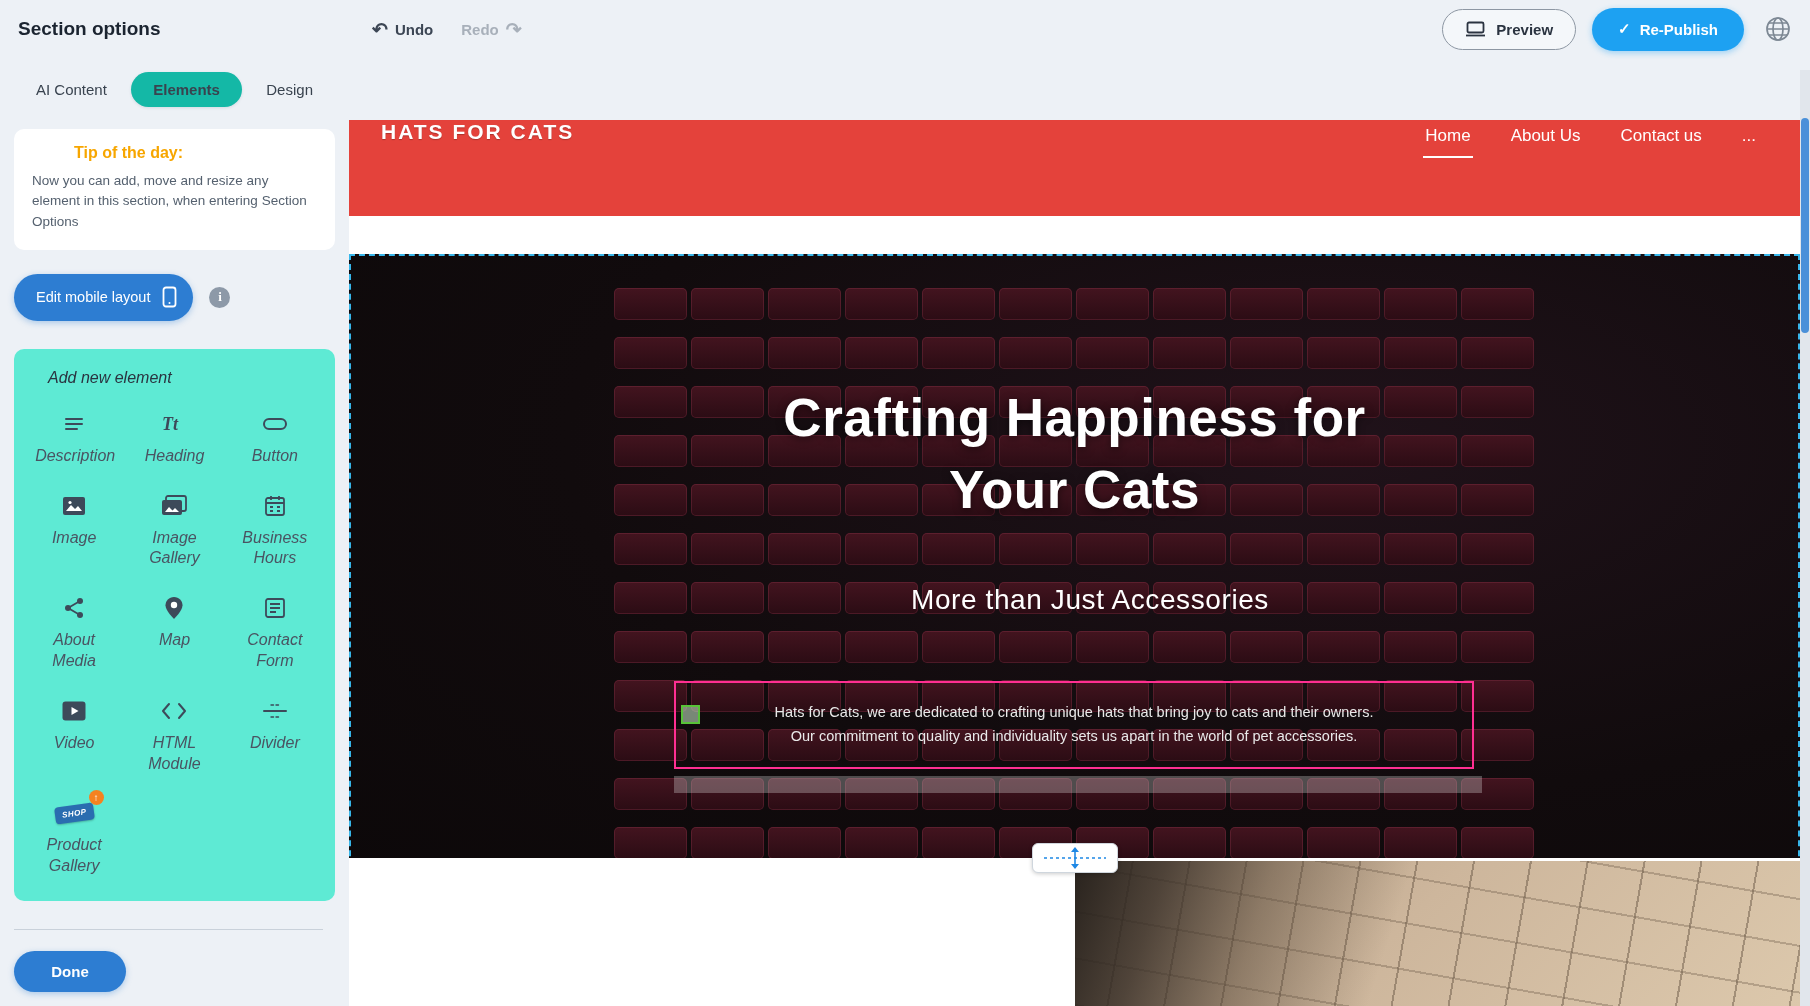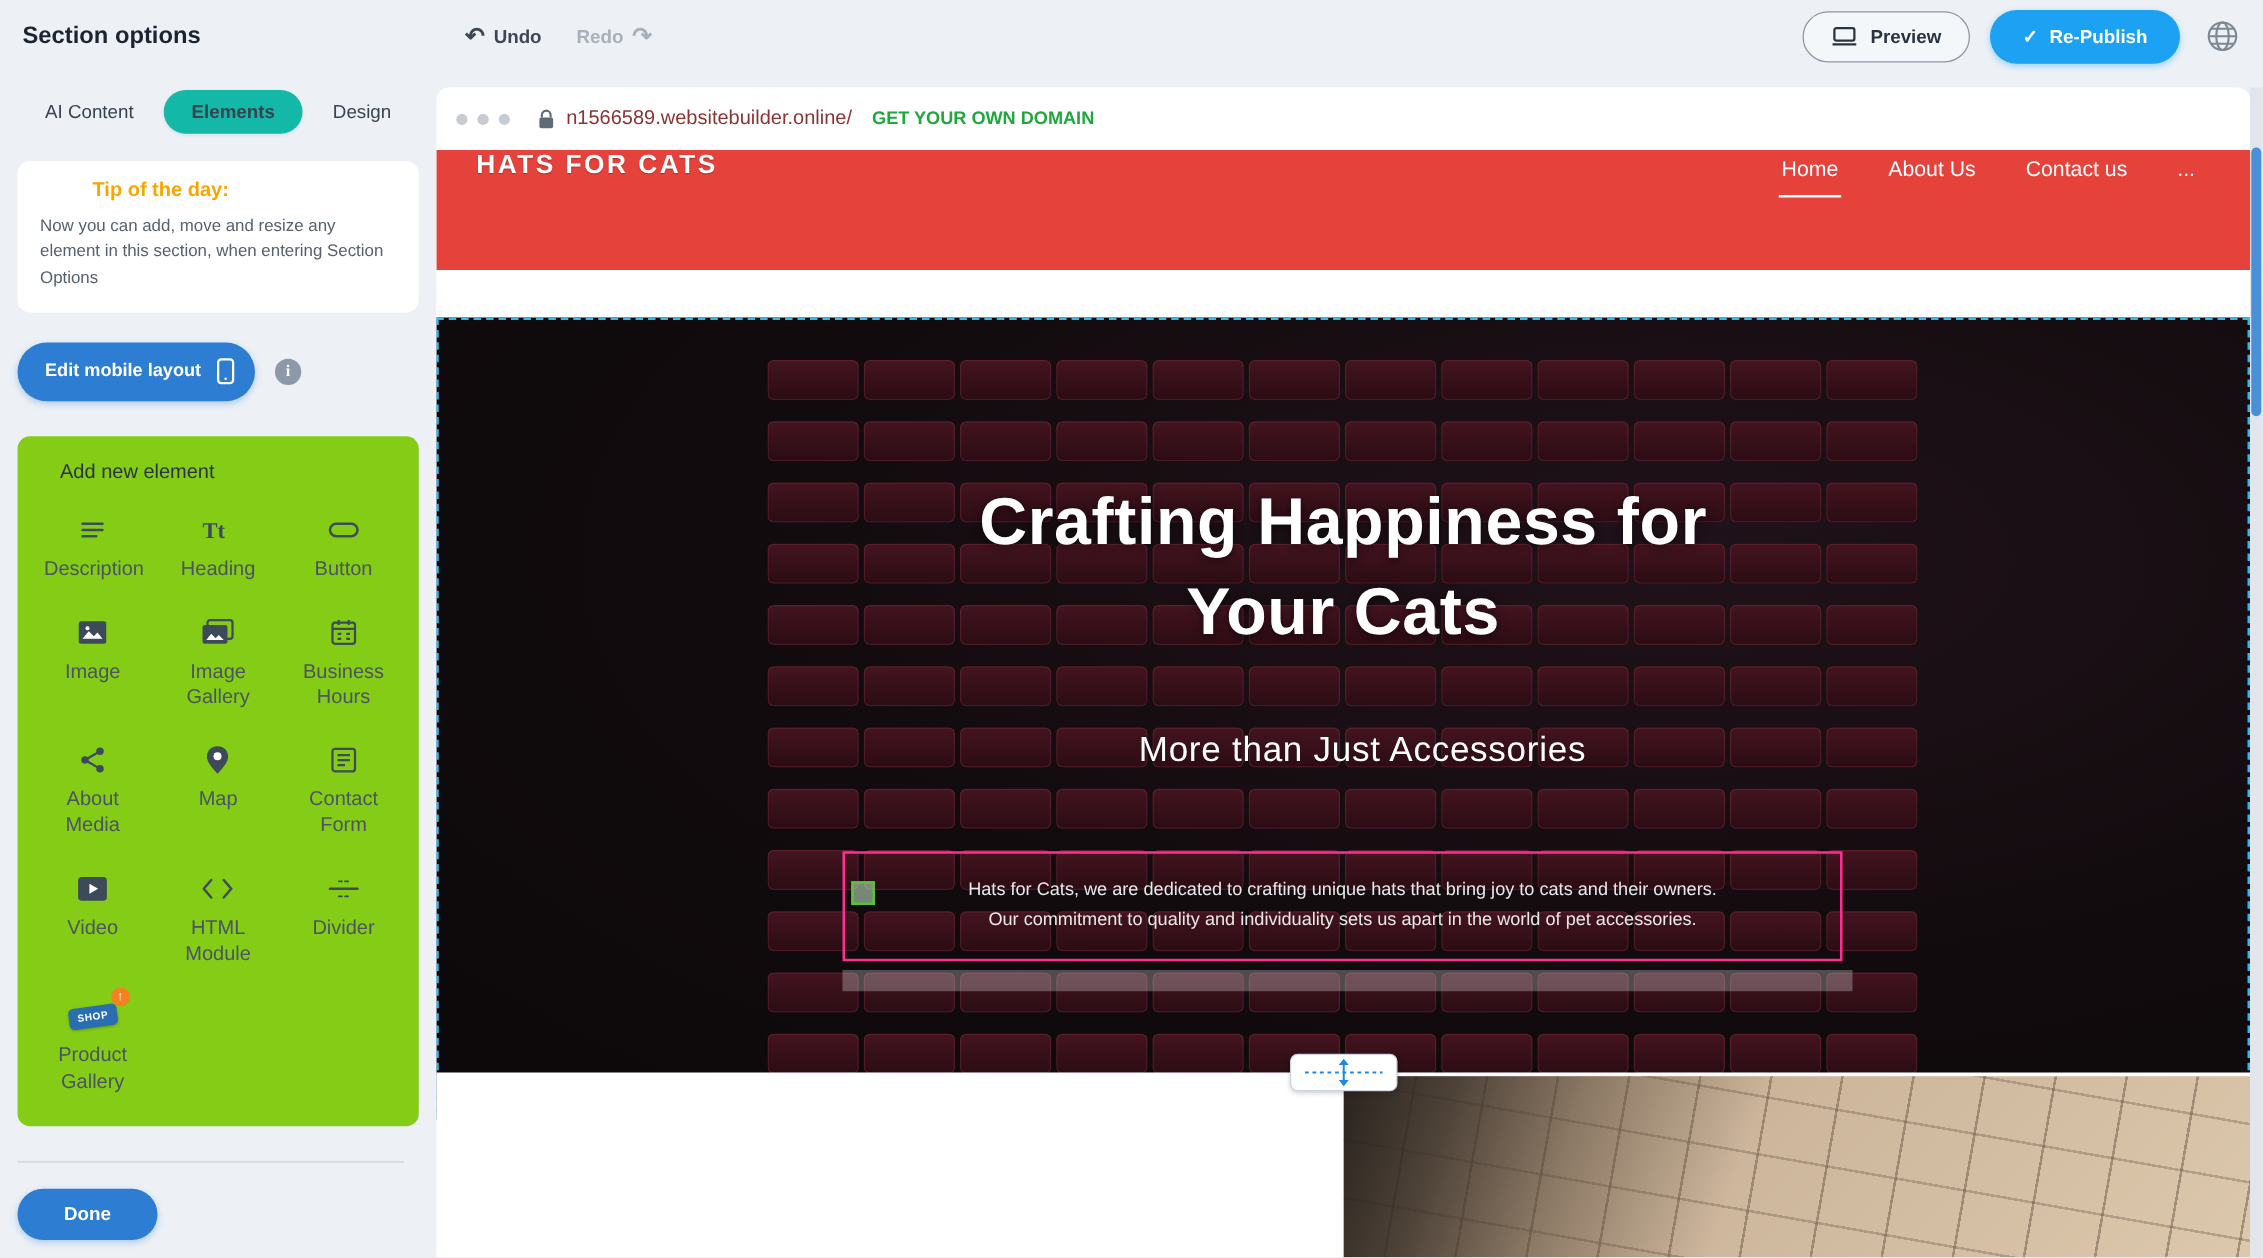--- a/index.html
+++ b/index.html
@@ -21,23 +21,23 @@
 
   
   .sidebar { position:absolute; top:58px; left:0; width:349px; bottom:0; background:#edf1f6; z-index:20; }
   .side-tabs { display:flex; align-items:center; justify-content:space-between; padding:14px 26px 0 26px; }
   .side-tab { background:none; border:none; font-family:inherit; font-size:15px; color:#39434f; padding:9px 10px; cursor:pointer; border-radius:18px; }
   .side-tab.active { background:#14b8a6; padding:9px 22px; font-weight:600; box-shadow:0 1px 3px rgba(40,60,90,.12); }
   .tip-card { margin:22px 14px 0 14px; background:#fff; border-radius:10px; padding:15px 18px 18px 18px; }
   .tip-title { color:#f7a600; font-size:16px; font-weight:bold; margin-bottom:9px;margin-left:42px; }
   .tip-body { font-size:13.5px; color:#55616f; line-height:1.5; }
   .mobile-row { margin:24px 14px 0 14px; display:flex; align-items:center; gap:16px; }
-  .mobile-btn { display:flex; align-items:center; gap:12px; height:47px; padding:0 16px 0 22px; border:none; border-radius:24px; background:#2d7dd2; color:#fff; font-family:inherit; font-size:14.5px; font-weight:bold; cursor:pointer; box-shadow:0 2px 6px rgba(45,125,210,.35); }
+  .mobile-btn { display:flex; align-items:center; gap:12px; height:47px; padding:0 16px 0 22px; border:none; border-radius:24px; background:#2d7dd2; color:#fff; font-family:inherit; font-size:14.5px; font-weight:normal; cursor:pointer; box-shadow:0 2px 6px rgba(45,125,210,.35); }
   .info-dot { width:21px; height:21px; border-radius:50%; background:#8d99a8; color:#fff; font-size:13px; font-weight:bold; font-family:"Liberation Serif",serif; display:flex; align-items:center; justify-content:center; cursor:pointer; }
-  .add-card { margin:28px 14px 0 14px; background:#84cc16; border-radius:10px; padding:20px 10px 18px 10px; }
+  .add-card { margin:28px 14px 0 14px; background:#5eead4; border-radius:10px; padding:20px 10px 18px 10px;font-style:italic; }
   .add-title { font-size:16px; color:#2a3440; font-weight:500; margin:0 0 16px 24px; }
   .el-grid { display:grid; grid-template-columns:repeat(3,1fr); row-gap:12px; }
   .el-cell { display:flex; flex-direction:column; align-items:center; gap:7px; padding:6px 2px; cursor:pointer; position:relative; }
   .el-icon { height:30px; display:flex; align-items:center; justify-content:center; color:#3d4a5a; position:relative; }
   .el-label { font-size:16px; color:#4a5462; text-align:center; line-height:1.3; max-width:78px; }
   .shop-sign { background:#2a6db0; color:#fff; font-size:8px; font-weight:bold; letter-spacing:.5px; padding:4px 7px; border-radius:4px; transform:rotate(-8deg); box-shadow:0 1px 2px rgba(0,0,0,.25); }
   .upgrade-badge { position:absolute; top:-8px; right:-10px; width:15px; height:15px; border-radius:50%; background:#f58220; color:#fff; font-size:10px; display:flex; align-items:center; justify-content:center; }
   .sidebar-divider { position:absolute; bottom:76px; left:14px; right:26px; height:1px; background:#c9d1da; }
   .done-btn { position:absolute; left:14px; bottom:14px; width:112px; height:41px; border:none; border-radius:22px; background:#2d7dd2; color:#fff; font-family:inherit; font-size:15px; font-weight:bold; cursor:pointer; box-shadow:0 2px 6px rgba(45,125,210,.35); }
 
@@ -280,33 +280,20 @@
 
       </div>
     </div>
 
     <div class="sidebar-divider"></div>
     <button class="done-btn">Done</button>
   </aside>
 
   <main class="main">
 
-    <div class="chrome">
-      <span class="win-dots">
-          <span></span>
-          <span></span>
-          <span></span>
-        </span>
-      <svg class="ic" width="14" height="17" viewBox="0 0 14 17" fill="none" stroke="#5f6b77" stroke-width="1.7">
-          <rect x="1.5" y="7" width="11" height="8.5" rx="1.5" fill="#5f6b77" stroke="none"></rect>
-          <path d="M3.5 7 V5 a3.5 3.5 0 0 1 7 0 V7"></path>
-        </svg>
-      <span class="url-text">n1566589.websitebuilder.online/</span>
-      <span class="domain-link">GET YOUR OWN DOMAIN</span>
-    </div>
 
     <div class="site">
 
       <div class="site-header">
         <div class="logo">HATS FOR CATS</div>
         <nav class="nav">
           <span class="nav-item active">Home</span>
           <span class="nav-item">About Us</span>
           <span class="nav-item">Contact us</span>
           <span class="nav-item">...</span>

